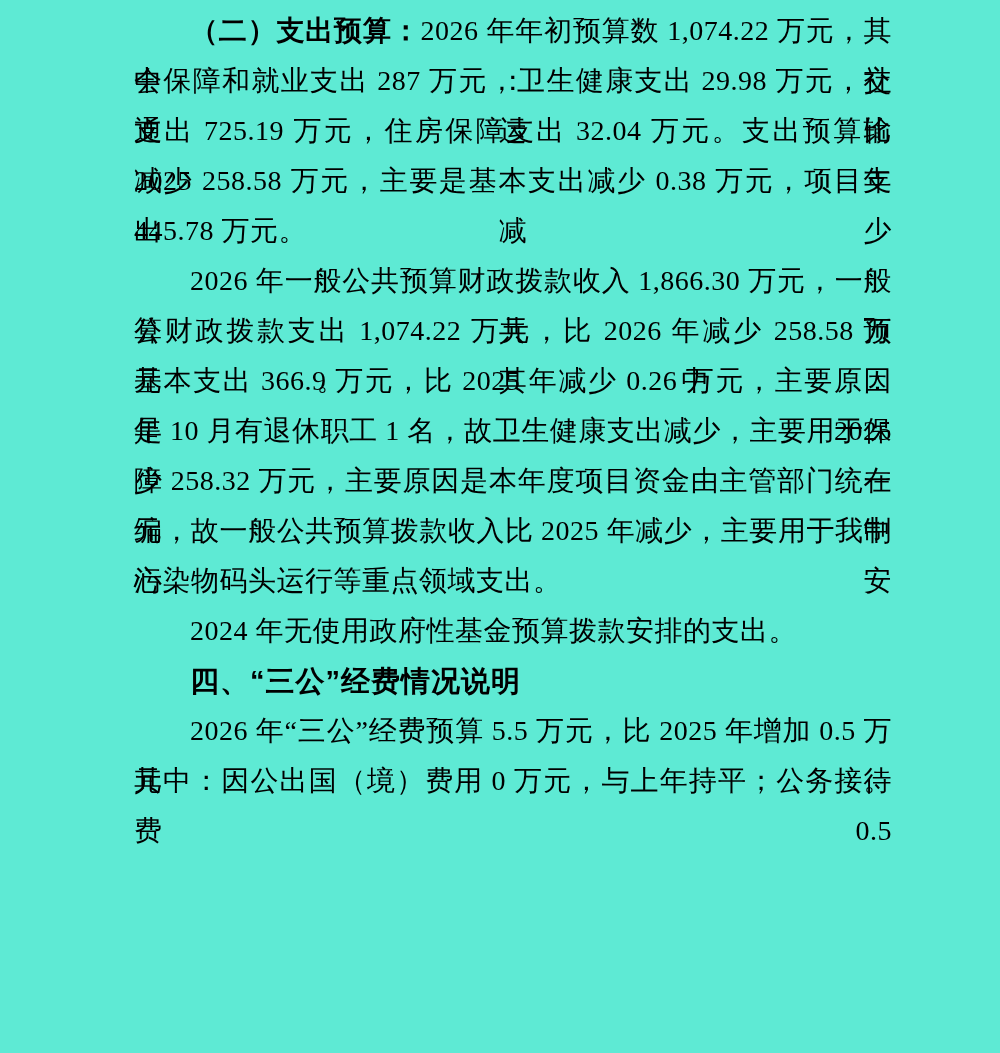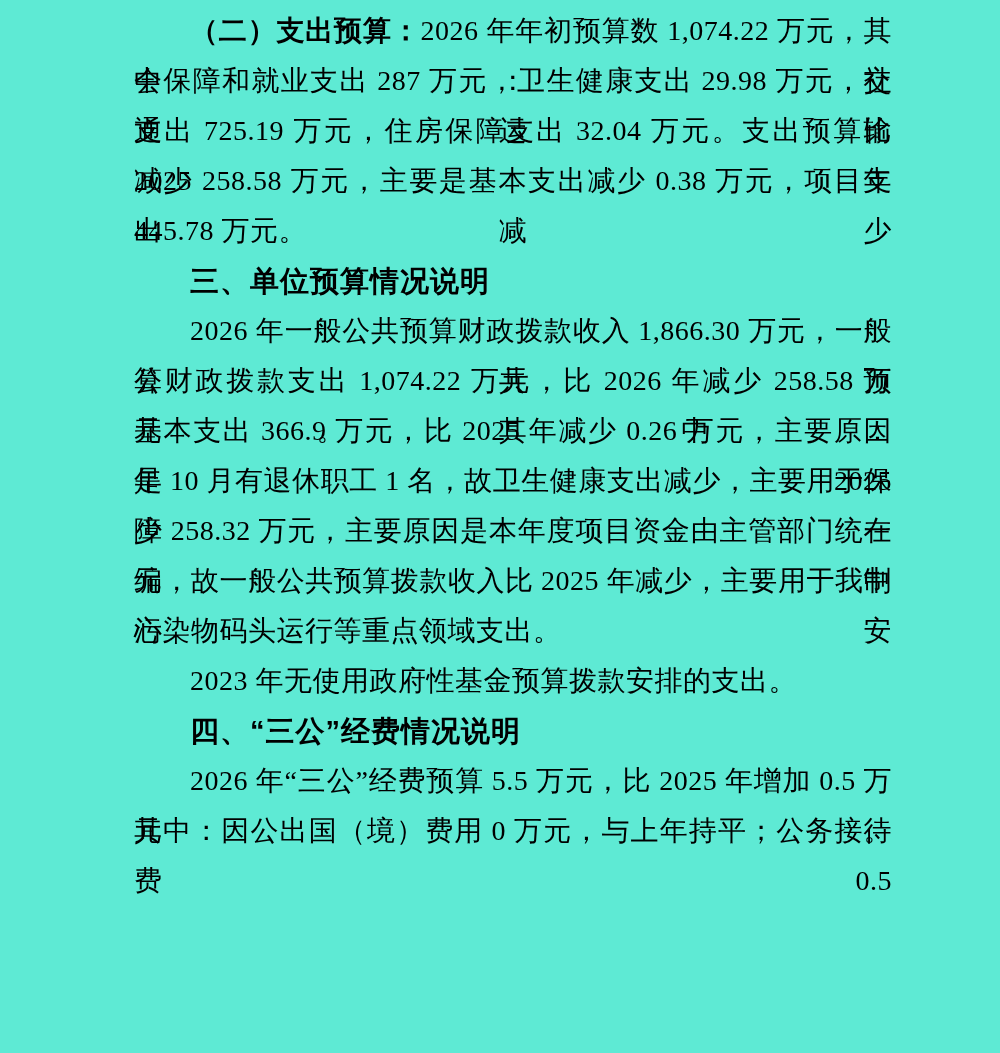--- a/index.html
+++ b/index.html
@@ -54,31 +54,30 @@
 <div class="page">
   <div class="textblock">
 
     <div class="line indent justify"><span class="bold-prefix">（二）支出预算：</span><span>2026 年年初预算数 1,074.22 万元，其中：社</span></div>
 
     <div class="line justify">会保障和就业支出 287 万元，卫生健康支出 29.98 万元，交通运输</div>
     <div class="line justify">支出 725.19 万元，住房保障支出 32.04 万元。支出预算比 2025 年</div>
     <div class="line justify">减少 258.58 万元，主要是基本支出减少 0.38 万元，项目支出减少</div>
     <div class="line">445.78 万元。</div>
 
-    <div class="line heading indent">三、单位预算情况说明</div>
 
     <div class="line indent justify">2026 年一般公共预算财政拨款收入 1,866.30 万元，一般公共预</div>
     <div class="line justify">算财政拨款支出 1,074.22 万元，比 2026 年减少 258.58 万元。其中：</div>
     <div class="line justify">基本支出 366.9 万元，比 2025 年减少 0.26 万元，主要原因是 2025</div>
     <div class="line justify">年 10 月有退休职工 1 名，故卫生健康支出减少，主要用于保障在</div>
     <div class="line justify">少 258.32 万元，主要原因是本年度项目资金由主管部门统一编制</div>
     <div class="line justify">元，故一般公共预算拨款收入比 2025 年减少，主要用于我中心安</div>
     <div class="line">污染物码头运行等重点领域支出。</div>
 
-    <div class="line indent">2023 年无使用政府性基金预算拨款安排的支出。</div>
+    <div class="line indent">2024 年无使用政府性基金预算拨款安排的支出。</div>
 
     <div class="line heading indent">四、“三公”经费情况说明</div>
 
     <div class="line indent justify">2026 年“三公”经费预算 5.5 万元，比 2025 年增加 0.5 万元。</div>
     <div class="line justify">其中：因公出国（境）费用 0 万元，与上年持平；公务接待费 0.5</div>
 
   </div>
 </div>
 
 </body></html>

